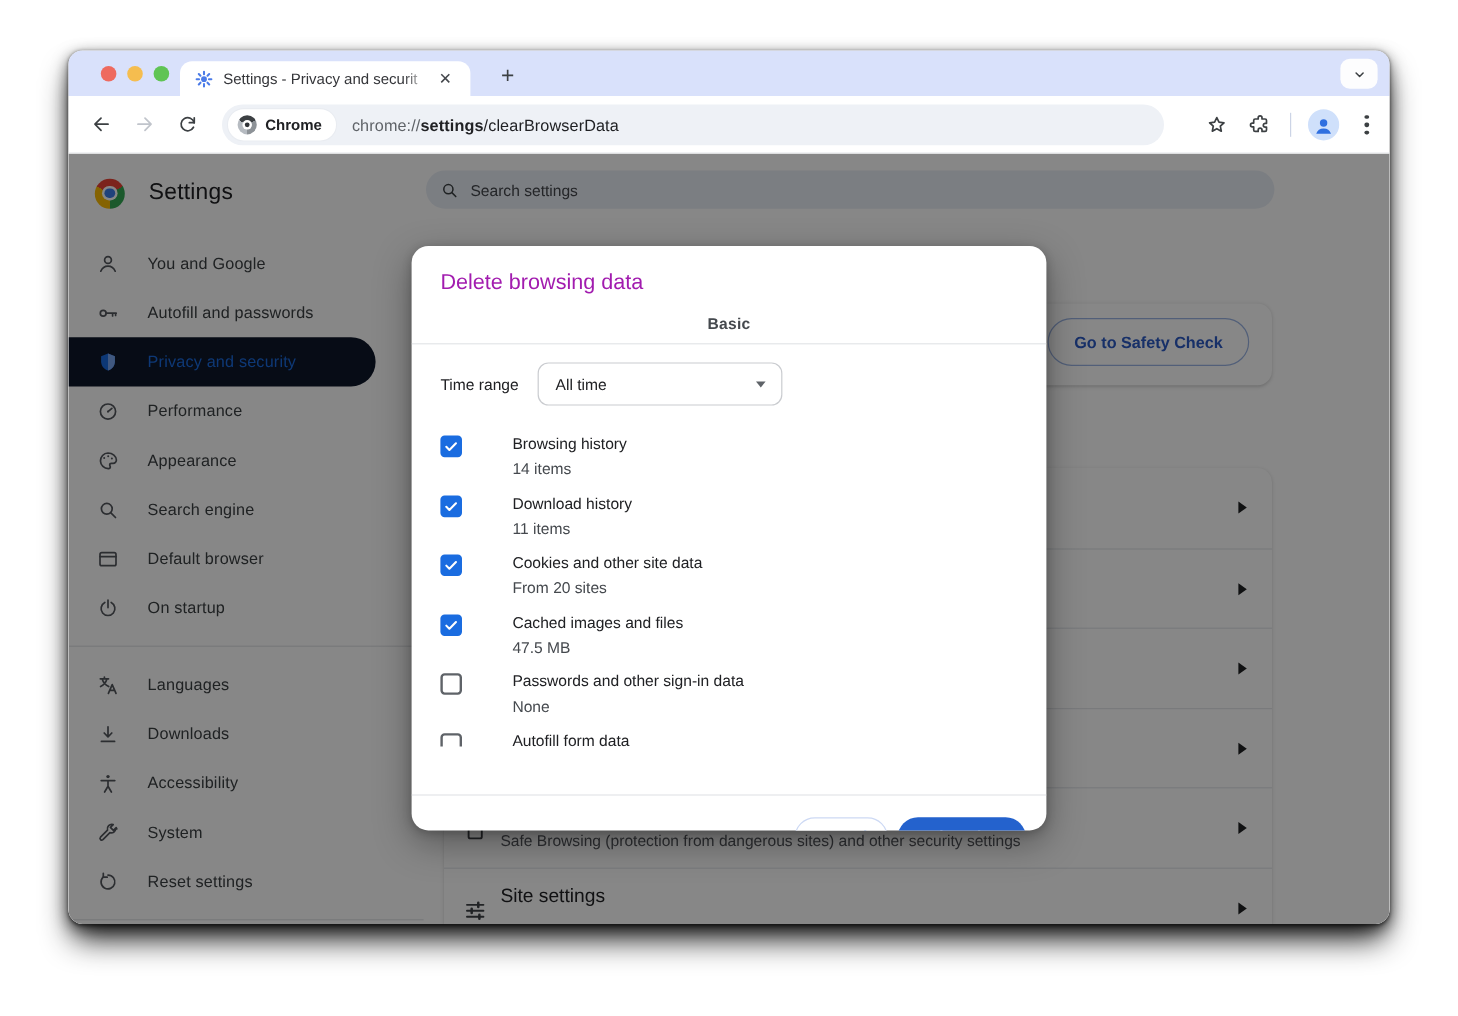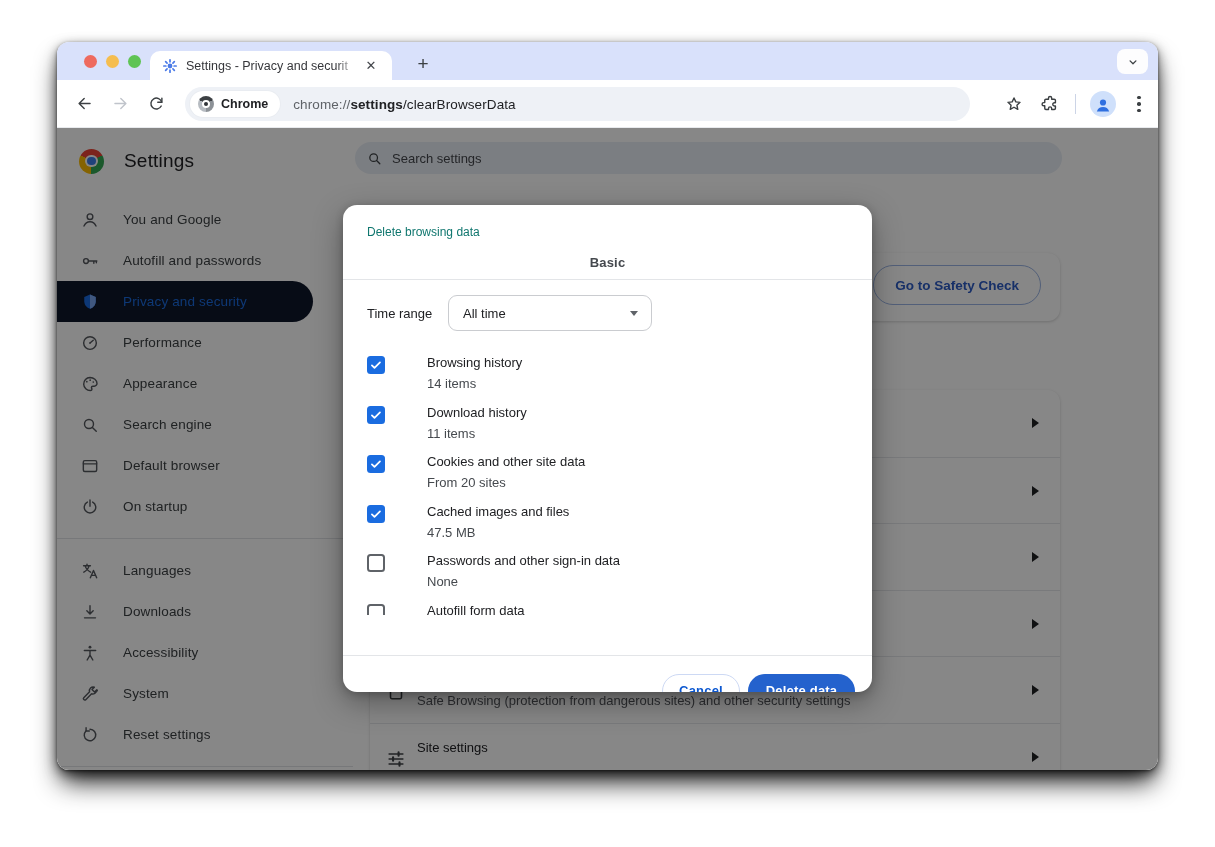--- a/index.html
+++ b/index.html
@@ -86,28 +86,28 @@
   .safety-btn{position:absolute;right:19px;top:12px;height:40px;padding:12px 21px;border-radius:20px;
     border:1px solid #9bb4e4;background:transparent;color:#2d5bc4;font-size:13.5px;font-weight:600;
     display:flex;align-items:center;font-family:inherit;}
   .rows-card{position:absolute;left:17px;top:262px;width:690px;height:401px;background:#fff;
     border-radius:12px;box-shadow:0 1px 3px rgba(0,0,0,0.18);overflow:hidden;}
   .m-row{height:66.5px;position:relative;padding:14px 40px 0 15px;}
   .m-row + .m-row{border-top:1px solid #e4e6ea;}
   .m-icon{position:absolute;left:15px;top:24px;width:22px;height:22px;color:#3f4246;}
   .m-icon svg{width:22px;height:22px;}
   .m-text{margin-left:32px;}
-  .m-title{font-size:13px;color:#202124;line-height:20px;min-height:20px;}
+  .m-title{font-size:16px;color:#202124;line-height:20px;min-height:20px;}
   .m-sub{font-size:13px;color:#55585e;line-height:20px;}
   .m-chevron{position:absolute;right:21px;top:28px;width:0;height:0;
     border-left:7px solid #1f2023;border-top:5px solid transparent;border-bottom:5px solid transparent;}
   
   .dialog{position:absolute;left:286px;top:77px;width:529px;height:487px;background:#fff;z-index:10;
     border-radius:14px;box-shadow:0 10px 30px rgba(0,0,0,0.35),0 2px 8px rgba(0,0,0,0.2);overflow:hidden;}
-  .dlg-title{padding:20px 24px 6px;font-size:12px;color:#0f766e;}
+  .dlg-title{padding:20px 24px 6px;font-size:18px;color:#a21caf;}
   .dlg-tabs{display:flex;height:35px;position:relative;border-bottom:1px solid #e3e5e8;}
   .dlg-tab{flex:1;display:flex;align-items:center;justify-content:center;font-size:13px;
     font-weight:600;color:#45494e;cursor:pointer;position:relative;letter-spacing:.2px;}
   .dlg-tab.active{color:#1a6ce0;}
   .dlg-tab.active::after{content:"";position:absolute;left:0;right:4px;bottom:-1px;height:3px;
     background:#1a6ce0;border-radius:2px 2px 0 0;}
   .dlg-timerange{display:flex;align-items:center;padding:15px 24px 17px;}
   .tr-label{font-size:13px;color:#202124;width:81px;}
   .tr-select{width:204px;height:36px;border:1px solid #caccd0;border-radius:9px;display:flex;
     align-items:center;padding:0 14px;font-size:13px;color:#202124;position:relative;cursor:pointer;}

